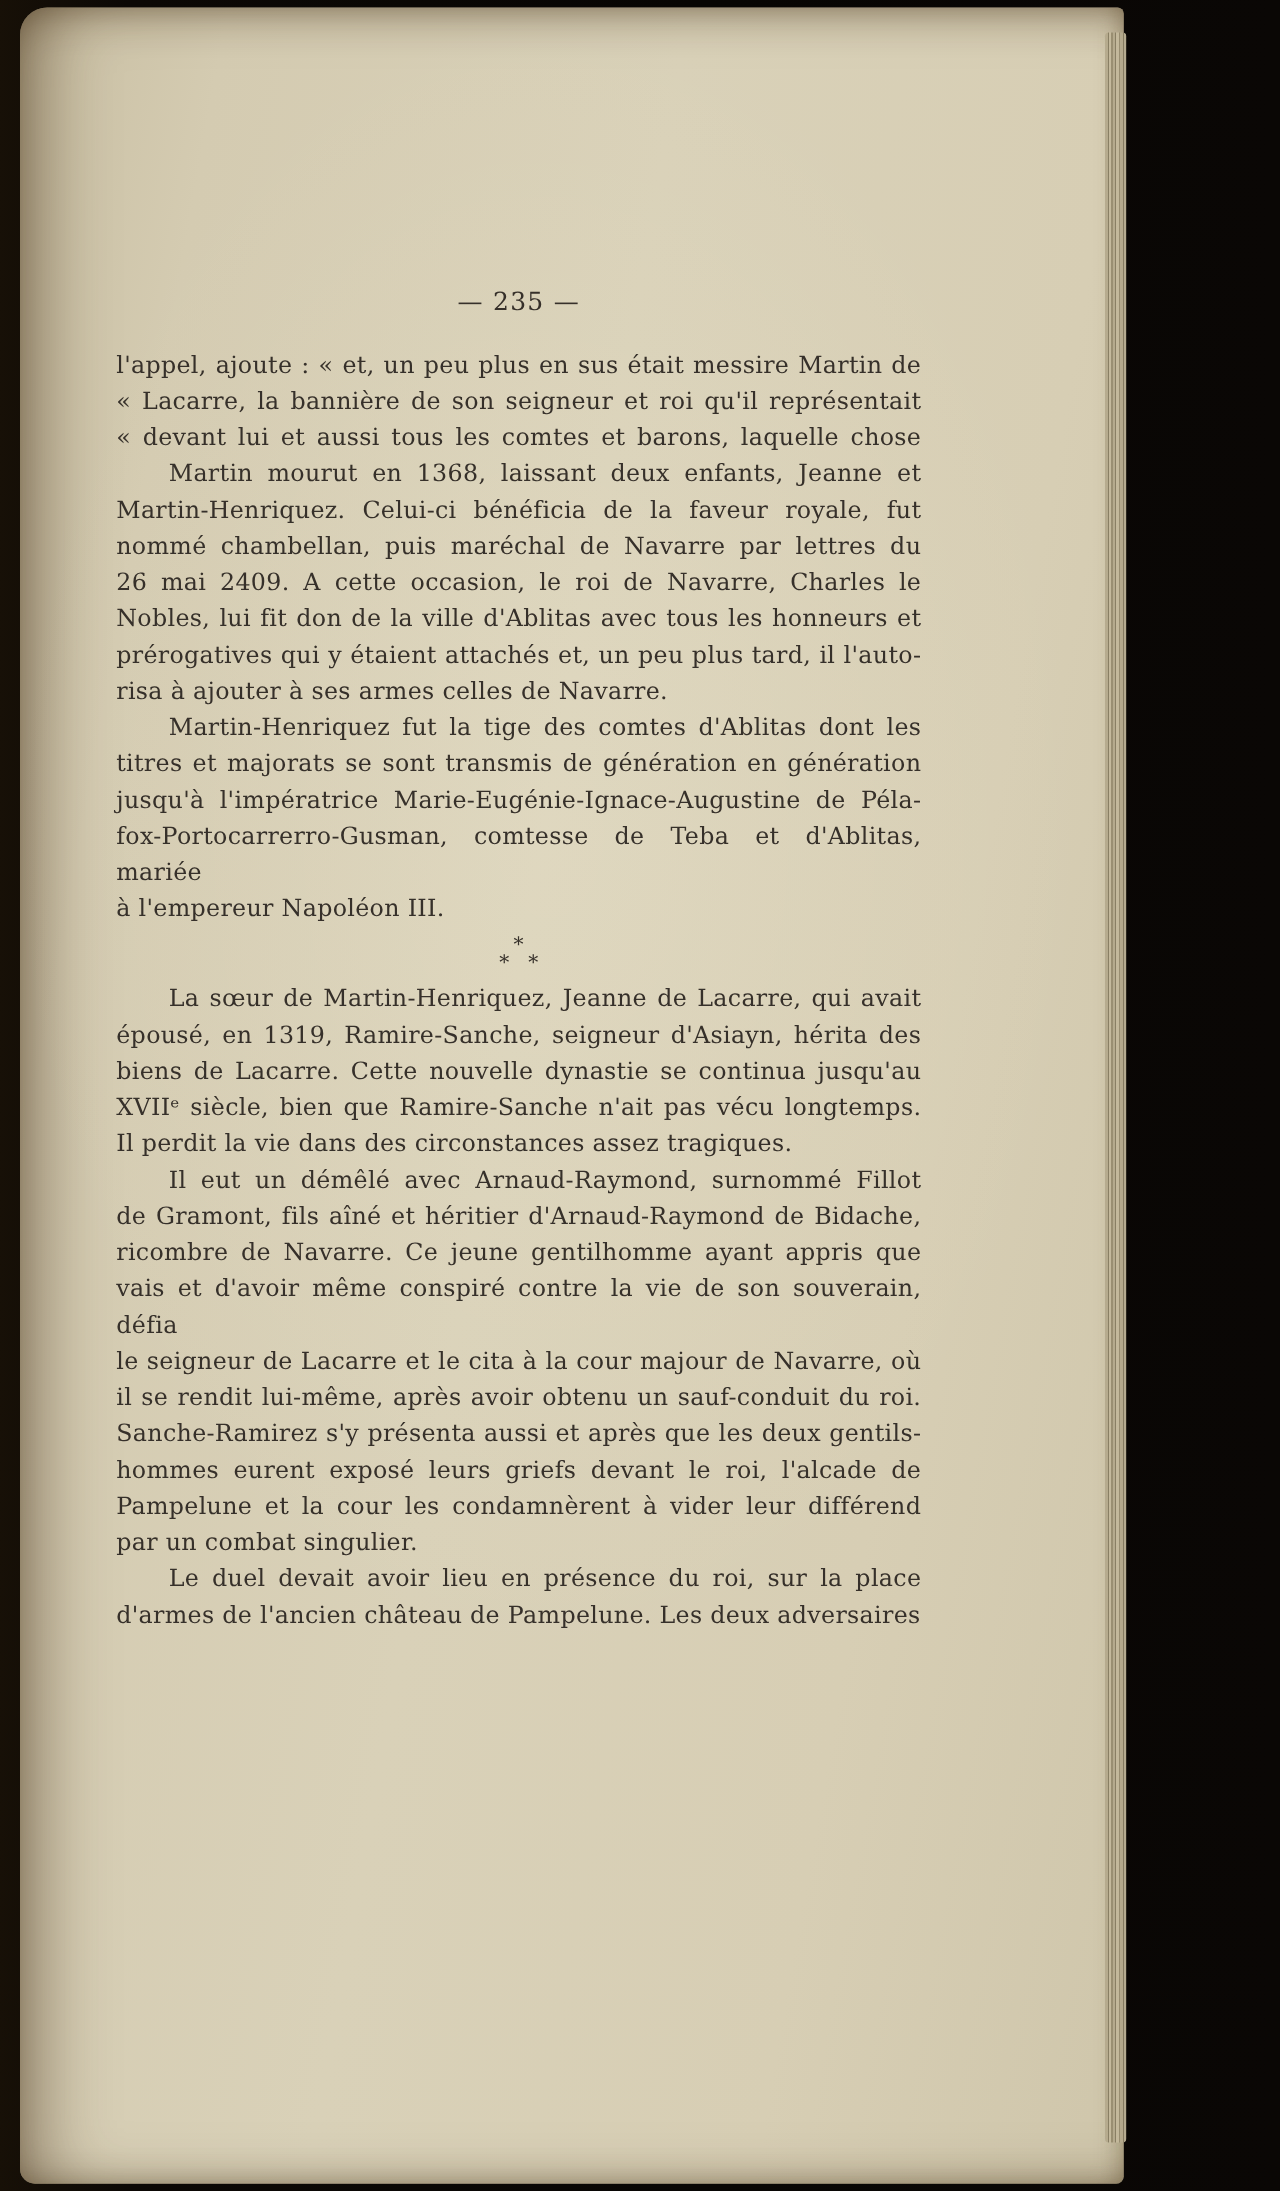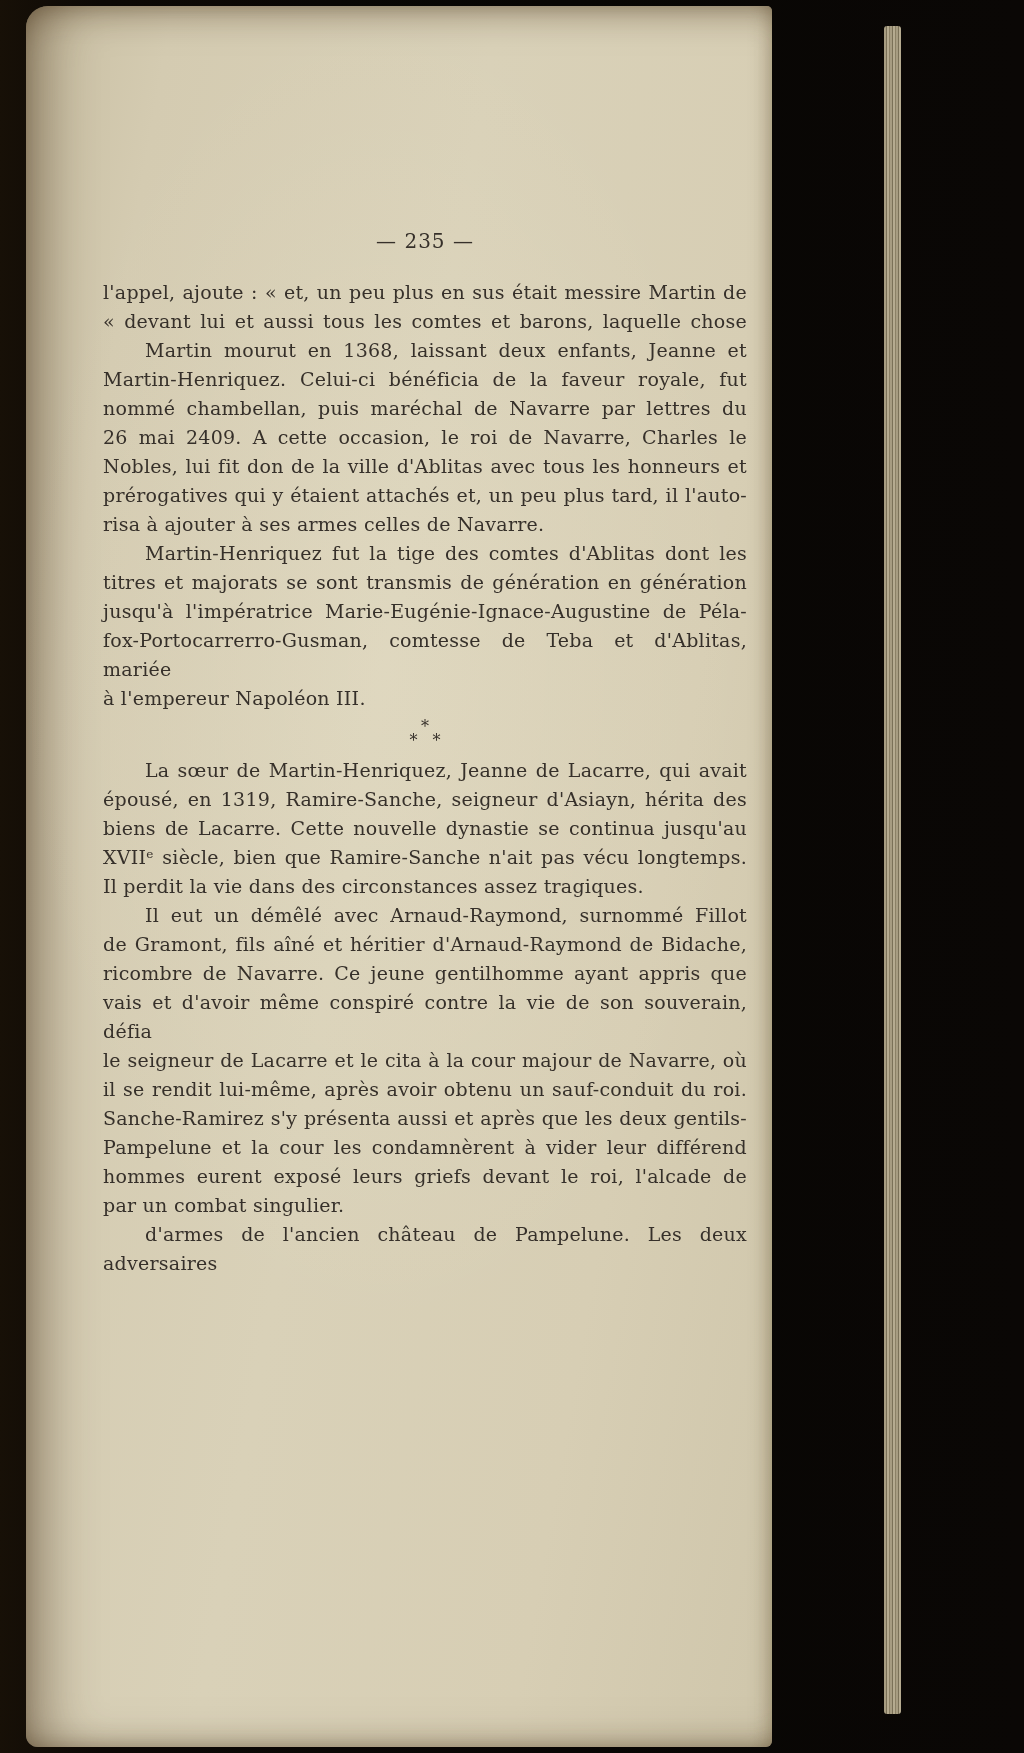--- a/index.html
+++ b/index.html
@@ -12,30 +12,29 @@
     width: 1024px;
     height: 1753px;
     background: linear-gradient(90deg, #171007 0%, #0c0805 10%, #080604 55%, #0a0705 100%);
     overflow: hidden;
     font-family: "DejaVu Serif", serif;
   }
   .book-page {
     position: absolute;
     left: 16px;
     top: 6px;
-    width: 746px;
+    width: 883px;
     height: 1741px;
     background: linear-gradient(100deg, #c9bfa3 0%, #d4cbb1 14%, #d9d1b8 45%, #d7ceb4 75%, #cfc6ab 100%);
     border-radius: 22px 5px 6px 12px;
     box-shadow:
       inset 34px 0 60px -22px rgba(62, 40, 16, 0.55),
       inset 0 20px 34px -20px rgba(62, 40, 16, 0.45),
       inset -12px 0 22px -12px rgba(95, 75, 40, 0.38),
       inset 0 -16px 28px -18px rgba(70, 50, 22, 0.40);
-    margin-left: 10px;
   }
   .page-sheen {
     position: absolute;
     inset: 0;
     border-radius: inherit;
     background: radial-gradient(ellipse 70% 55% at 48% 38%, rgba(255, 250, 230, 0.16) 0%, rgba(255, 250, 230, 0) 70%);
     pointer-events: none;
   }
   .page-edges {
     position: absolute;
@@ -99,20 +98,21 @@
 
 <div class="photo">
   <div class="book-page">
     <div class="page-sheen"></div>
     <div class="content">
       <div class="text-column">
         <div class="page-number">— 235 —</div>
         <div>
             <div class="paragraph">
               <div class="line">l'appel, ajoute : « et, un peu plus en sus était messire Martin de</div>
+              <div class="line">« Lacarre, la bannière de son seigneur et roi qu'il représentait</div>
               <div class="line">« devant lui et aussi tous les comtes et barons, laquelle chose</div>
             </div>
             <div class="paragraph indent">
               <div class="line">Martin mourut en 1368, laissant deux enfants, Jeanne et</div>
               <div class="line">Martin-Henriquez. Celui-ci bénéficia de la faveur royale, fut</div>
               <div class="line">nommé chambellan, puis maréchal de Navarre par lettres du</div>
               <div class="line">26 mai 2409. A cette occasion, le roi de Navarre, Charles le</div>
               <div class="line">Nobles, lui fit don de la ville d'Ablitas avec tous les honneurs et</div>
               <div class="line">prérogatives qui y étaient attachés et, un peu plus tard, il l'auto-</div>
               <div class="line last">risa à ajouter à ses armes celles de Navarre.</div>
@@ -136,25 +136,26 @@
               <div class="line last">Il perdit la vie dans des circonstances assez tragiques.</div>
             </div>
             <div class="paragraph indent">
               <div class="line">Il eut un démêlé avec Arnaud-Raymond, surnommé Fillot</div>
               <div class="line">de Gramont, fils aîné et héritier d'Arnaud-Raymond de Bidache,</div>
               <div class="line">ricombre de Navarre. Ce jeune gentilhomme ayant appris que</div>
               <div class="line">vais et d'avoir même conspiré contre la vie de son souverain, défia</div>
               <div class="line">le seigneur de Lacarre et le cita à la cour majour de Navarre, où</div>
               <div class="line">il se rendit lui-même, après avoir obtenu un sauf-conduit du roi.</div>
               <div class="line">Sanche-Ramirez s'y présenta aussi et après que les deux gentils-</div>
+              <div class="line">hommes eurent exposé leurs griefs devant le roi, l'alcade de</div>
               <div class="line">Pampelune et la cour les condamnèrent à vider leur différend</div>
-              <div class="line">hommes eurent exposé leurs griefs devant le roi, l'alcade de</div>
               <div class="line last">par un combat singulier.</div>
             </div>
             <div class="paragraph indent">
+              <div class="line">Le duel devait avoir lieu en présence du roi, sur la place</div>
               <div class="line last">d'armes de l'ancien château de Pampelune. Les deux adversaires</div>
             </div>
           </div>
       </div>
     </div>
   </div>
   <div class="page-edges"></div>
 </div>
 
 </body></html>

